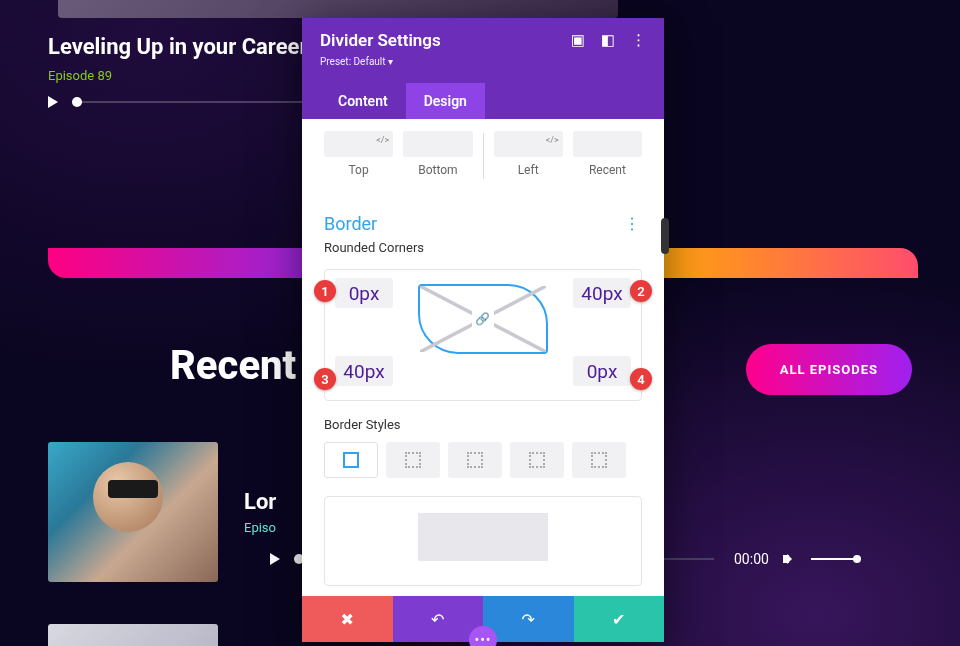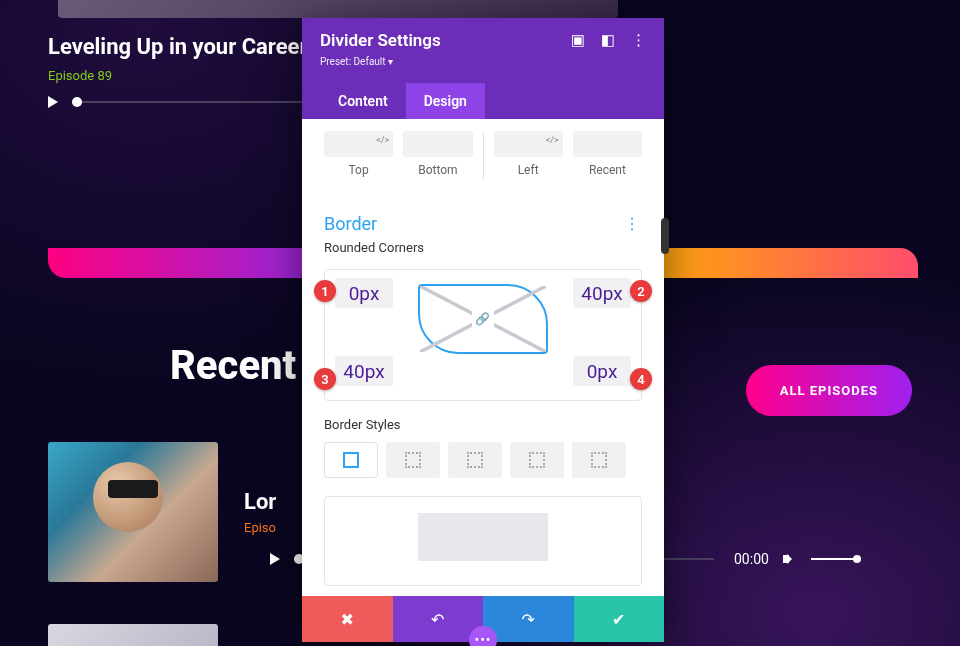--- a/index.html
+++ b/index.html
@@ -12,29 +12,29 @@
 .hero-title { position: absolute; top: 34px; left: 48px; color: #fff; font-size: 22px; font-weight: 700; }
 .hero-sub { position: absolute; top: 68px; left: 48px; color: #84cc16; font-size: 13px; }
 .hero-player { position: absolute; top: 96px; left: 48px; display: flex; align-items: center; gap: 14px; }
 .play-btn { width: 0; height: 0; border-left: 10px solid #fff; border-top: 6px solid transparent; border-bottom: 6px solid transparent; cursor: pointer; }
 .progress-track { width: 540px; height: 2px; background: #4a4060; position: relative; }
 .progress-dot { width: 10px; height: 10px; background: #fff; border-radius: 50%; position: absolute; top: -4px; left: 0; }
 
 .divider-bar { position: absolute; top: 248px; left: 48px; width: 870px; height: 30px; background: linear-gradient(90deg, #ff0080, #8a2be2, #ffb000, #ff4d6d); border-radius: 0 18px 0 18px; }
 
 .recent-title { position: absolute; top: 342px; left: 170px; color: #fff; font-size: 40px; font-weight: 800; }
-.all-btn { position: absolute; top: 344px; right: 48px; padding: 18px 34px; background: linear-gradient(90deg,#ff008c,#a020f0); color: #fff; font-size: 13px; font-weight: 700; letter-spacing: 1px; border-radius: 30px; cursor: pointer; margin-top: 21px; }
+.all-btn { position: absolute; top: 344px; right: 48px; padding: 18px 34px; background: linear-gradient(90deg,#ff008c,#a020f0); color: #fff; font-size: 13px; font-weight: 700; letter-spacing: 1px; border-radius: 30px; cursor: pointer; }
 
 .episode-row { position: absolute; top: 442px; left: 48px; display: flex; align-items: center; gap: 26px; }
 .ep-thumb { width: 170px; height: 140px; background: linear-gradient(135deg,#3aa8c8 0%, #2a7898 30%, #c8a890 60%, #8a6858 100%); border-radius: 3px; position: relative; overflow: hidden; }
 .ep-thumb::before { content:''; position:absolute; top:20px; left:45px; width:70px; height:70px; background: radial-gradient(circle at 35% 30%, #e8c8a8, #a87858); border-radius:50%; }
 .ep-thumb::after { content:''; position:absolute; top:38px; left:60px; width:50px; height:18px; background:#1a1a1a; border-radius:4px; }
 .ep-info { color: #fff; }
 .ep-title { font-size: 22px; font-weight: 700; margin-bottom: 6px; }
-.ep-sub { font-size: 13px; color: #f97316; }
+.ep-sub { font-size: 13px; color: #5eead4; }
 .ep-player { position: absolute; top: 551px; left: 270px; display: flex; align-items: center; gap: 14px; }
 .ep-player .progress-track { width: 420px; }
 .ep-time { color: #fff; font-size: 14px; margin-left: 6px; }
 .vol-icon { width: 14px; height: 14px; position: relative; }
 .vol-icon::before { content:''; position:absolute; width:6px; height:8px; background:#fff; top:3px; left:0; }
 .vol-icon::after { content:''; position:absolute; width:0; height:0; border-left:5px solid #fff; border-top:5px solid transparent; border-bottom:5px solid transparent; left:4px; top:2px; }
 .vol-track { width: 50px; height: 2px; background: #fff; position: relative; }
 .vol-track::after { content:''; position:absolute; width:8px; height:8px; background:#fff; border-radius:50%; top:-3px; right:0; }
 .ep-thumb2 { position:absolute; top:624px; left:48px; width:170px; height:24px; background:linear-gradient(135deg,#d8d8e0,#b8b8c8); border-radius:3px 3px 0 0; }
 

